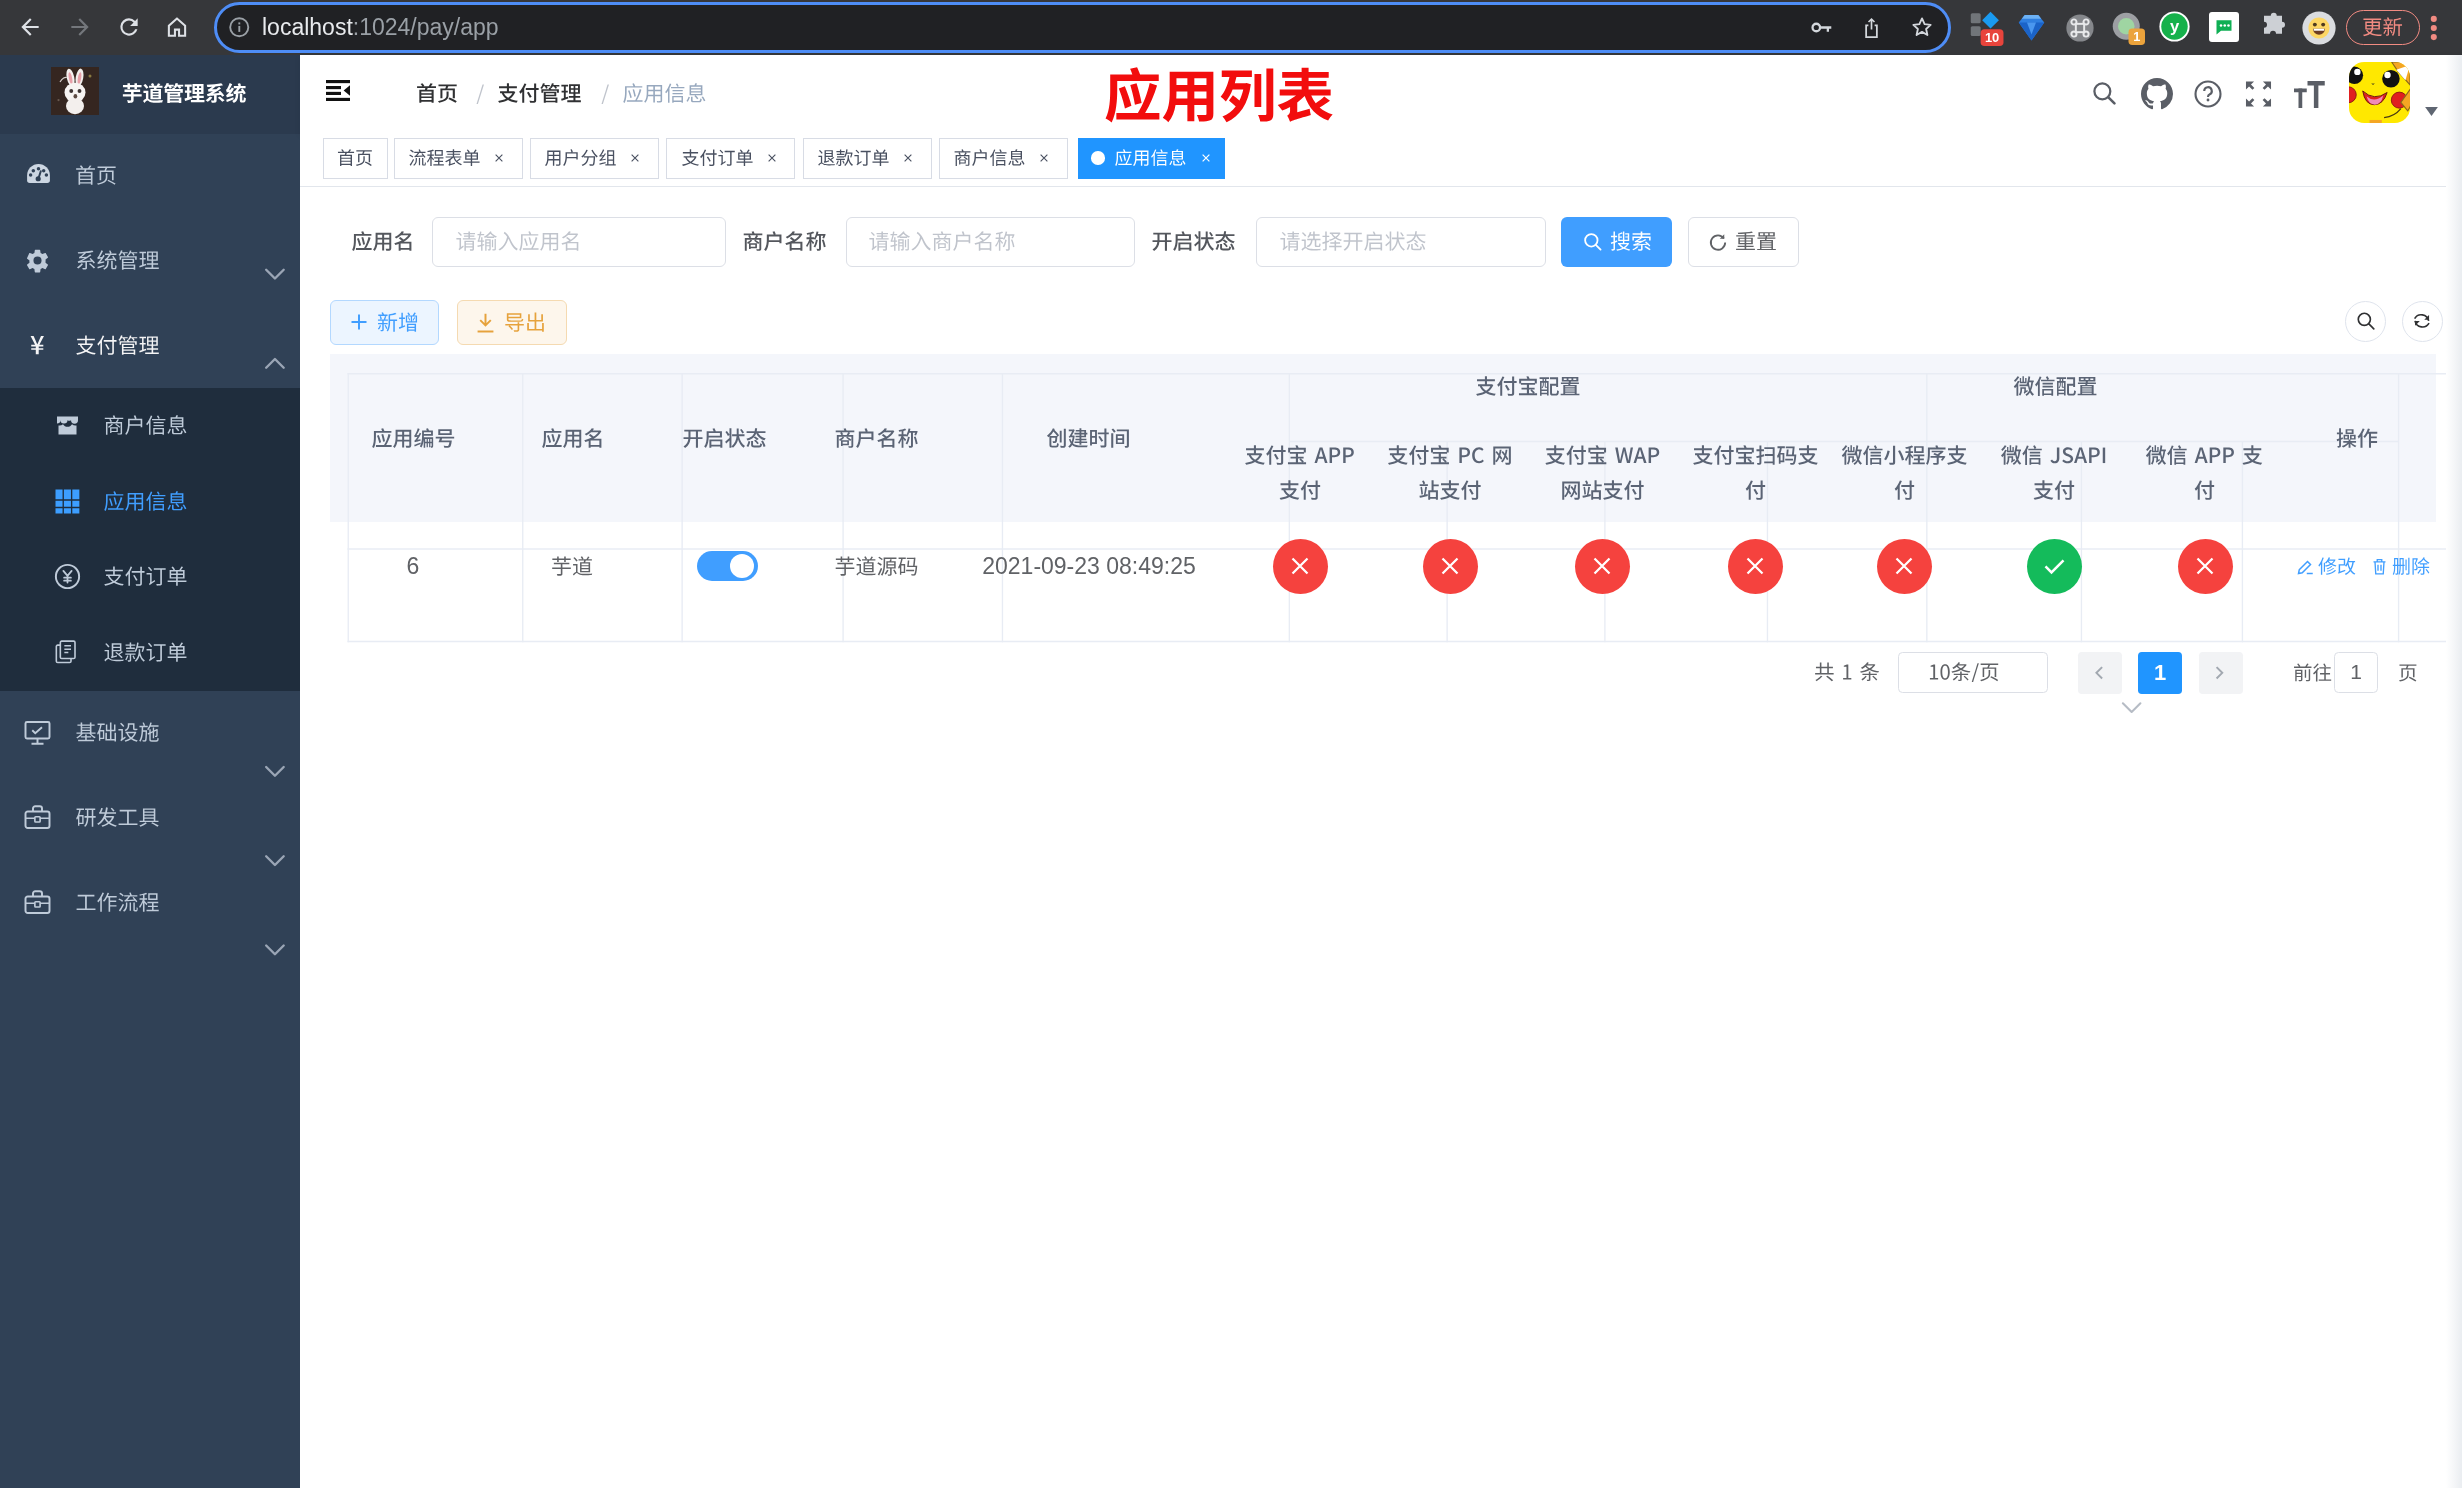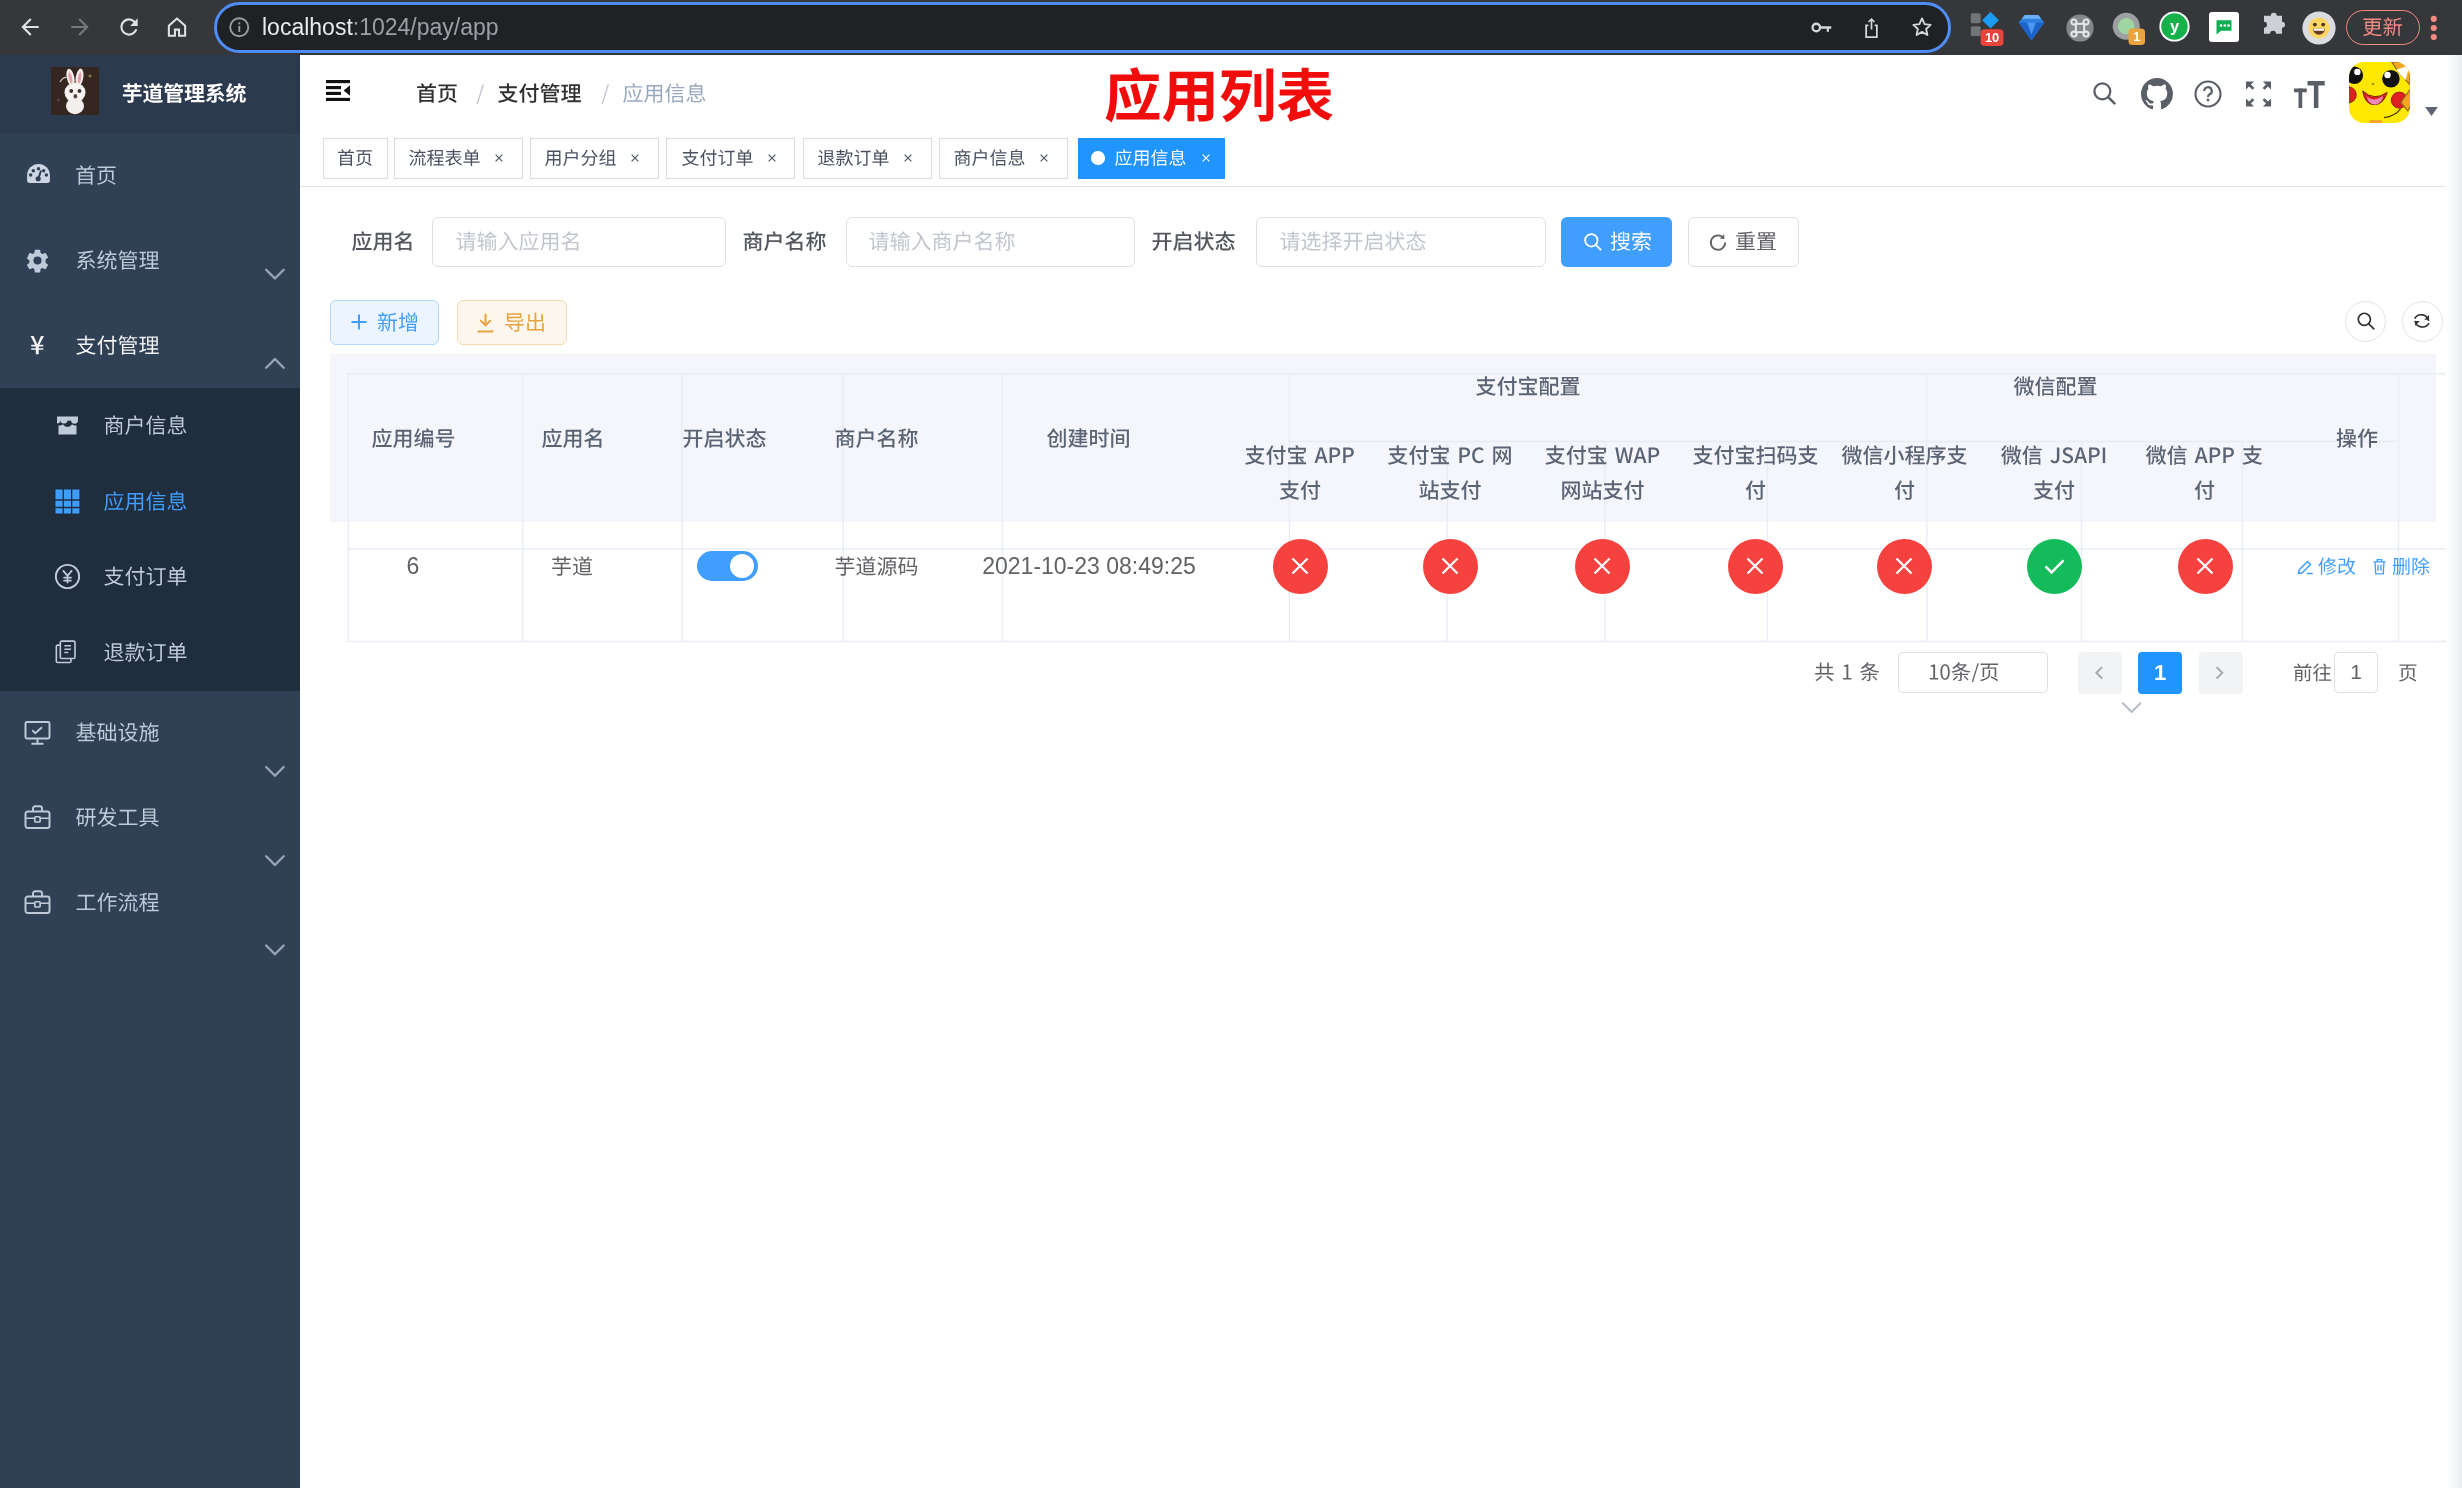--- a/index.html
+++ b/index.html
@@ -1033,21 +1033,21 @@
 <div style="position:absolute;left:834px;top:556px">
     <svg width="85" height="21" viewBox="0 0 112 28" style="display:block">
       <g transform="scale(0.028,-0.028) translate(0,-860)" fill="#606266">
         <use href="#gr828b" x="0"></use>
         <use href="#gr9053" x="1000"></use>
         <use href="#gr6e90" x="2000"></use>
         <use href="#gr7801" x="3000"></use>
       </g>
     </svg>
   </div>
-<div style="position:absolute;left:1089px;transform:translateX(-50%);top:552px;font-family:'Liberation Sans',sans-serif;font-size:23px;font-weight:400;color:#606266;line-height:29px;white-space:pre;letter-spacing:normal">2021-10-23 08:49:25</div>
+<div style="position:absolute;left:1089px;transform:translateX(-50%);top:552px;font-family:'Liberation Sans',sans-serif;font-size:23px;font-weight:400;color:#606266;line-height:29px;white-space:pre;letter-spacing:normal">2021-09-23 08:49:25</div>
 <div style="position:absolute;left:1273px;top:539px;width:55px;height:55px;border-radius:50%;background:#f5423e"></div>
 <svg style="position:absolute;left:1291px;top:557px" width="18" height="18" viewBox="0 0 24 24" fill="none">
     <path d="M2 2 22 22M22 2 2 22" stroke="#fff" stroke-width="3" fill="none"></path>
   </svg>
 <div style="position:absolute;left:1423px;top:539px;width:55px;height:55px;border-radius:50%;background:#f5423e"></div>
 <svg style="position:absolute;left:1441px;top:557px" width="18" height="18" viewBox="0 0 24 24" fill="none">
     <path d="M2 2 22 22M22 2 2 22" stroke="#fff" stroke-width="3" fill="none"></path>
   </svg>
 <div style="position:absolute;left:1575px;top:539px;width:55px;height:55px;border-radius:50%;background:#f5423e"></div>
 <svg style="position:absolute;left:1593px;top:557px" width="18" height="18" viewBox="0 0 24 24" fill="none">

